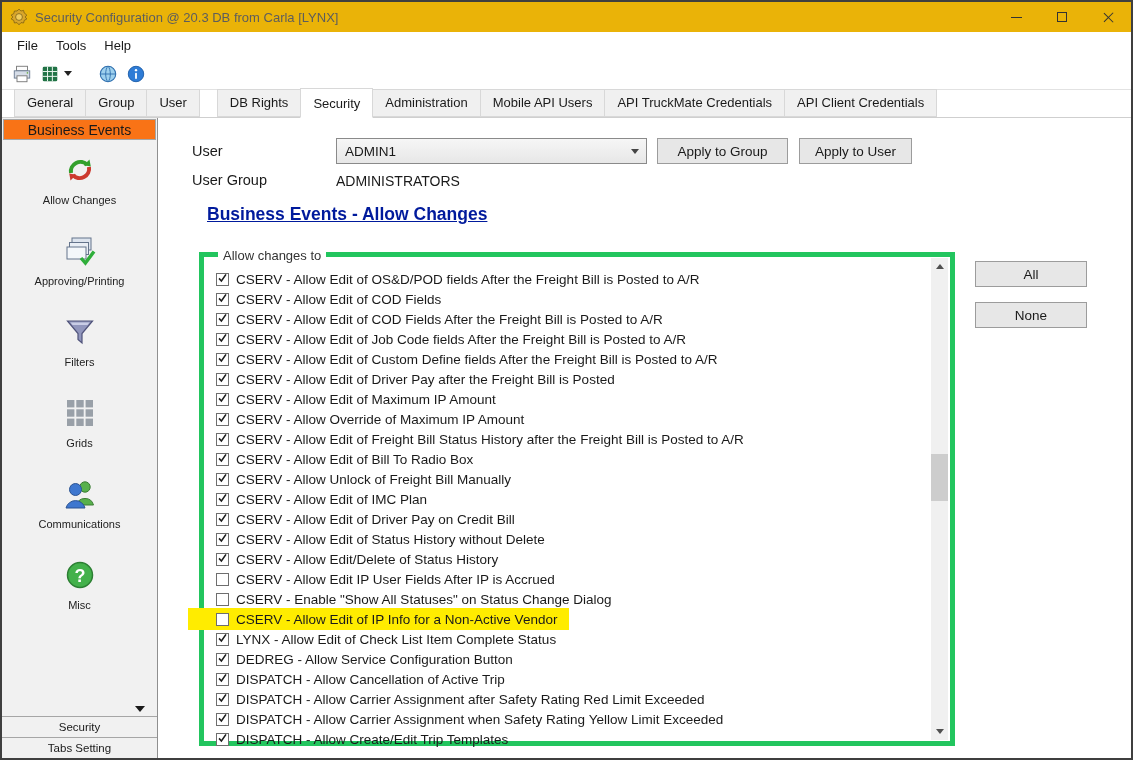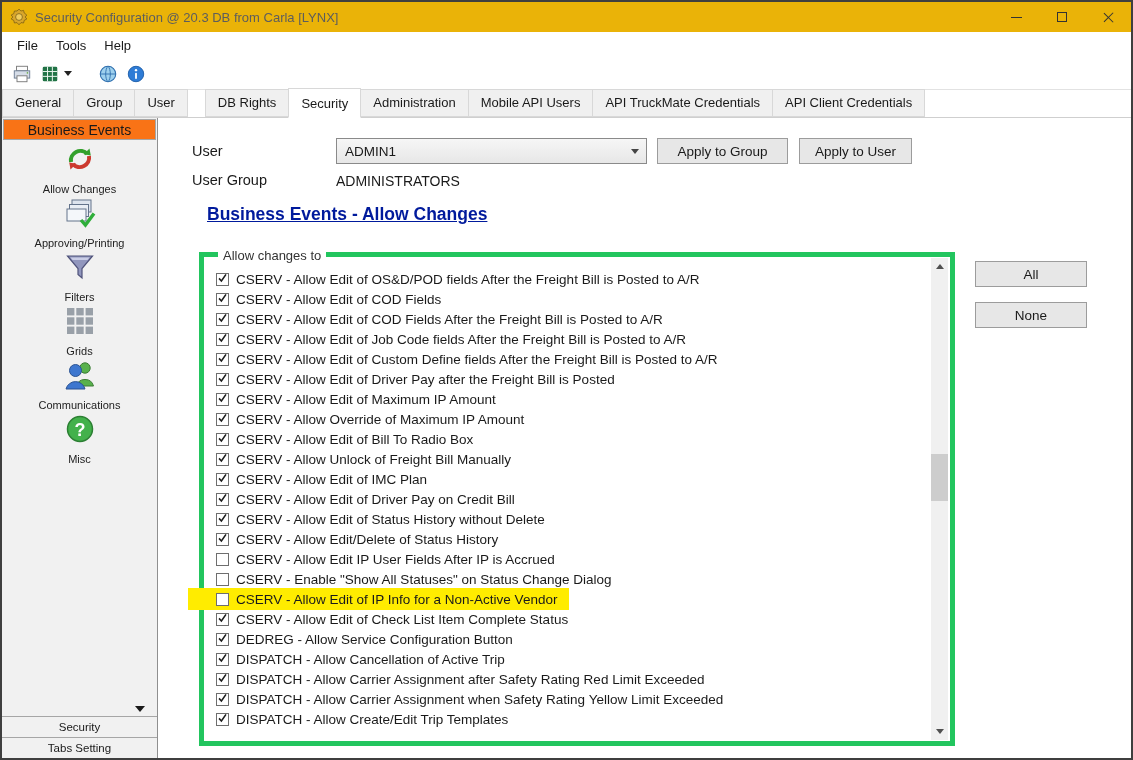--- a/index.html
+++ b/index.html
@@ -24,29 +24,29 @@
   .glyph-close::after{transform:rotate(-45deg);}
   
   .menubar{height:26px;flex:0 0 auto;display:flex;align-items:center;padding-left:6px;font-size:13px;}
   .menu-item{padding:4px 9px;}
   
   .toolbar{height:32px;flex:0 0 auto;display:flex;align-items:center;gap:4px;padding-left:8px;border-bottom:1px solid #e2e2e2;}
   .tool-btn{height:24px;min-width:24px;display:flex;align-items:center;justify-content:center;padding:0 2px;}
   .tool-btn svg{width:20px;height:20px;display:block;}
   .caret{width:0;height:0;border-left:4px solid transparent;border-right:4px solid transparent;border-top:5px solid #222;margin-left:4px;}
   
-  .tabstrip{height:28px;flex:0 0 auto;display:flex;align-items:flex-end;background:#fff;border-bottom:1px solid #cfcfcf;padding-left:0;}
+  .tabstrip{height:28px;flex:0 0 auto;display:flex;align-items:flex-end;background:#fff;border-bottom:1px solid #cfcfcf;padding-left:12px;}
   .tab{font-size:13px;padding:5px 12px 6px 12px;background:#f0f0f0;border:1px solid #d8d8d8;margin-right:-1px;white-space:nowrap;position:relative;}
   .tab.offset{margin-left:18px;}
   .tab.active{background:#fff;border-bottom:1px solid #fff;padding-top:7px;margin-bottom:-1px;z-index:2;}
   
   .content{flex:1;display:flex;min-height:0;}
   .sidebar{width:156px;flex:0 0 auto;background:#f1f1f1;border-right:1px solid #8f8f8f;display:flex;flex-direction:column;}
   .sidebar-header{height:21px;line-height:20px;text-align:center;font-size:14px;border:1px solid #a6a6a6;margin:1px;background:#f97316;}
-  .sidebar-items{flex:1;display:flex;flex-direction:column;align-items:center;padding-top:0;min-height:0;overflow:hidden;}
+  .sidebar-items{flex:1;display:flex;flex-direction:column;align-items:center;padding-top:11px;gap:27px;min-height:0;overflow:hidden;}
   .side-item{display:flex;flex-direction:column;align-items:center;width:100%;}
   .side-icon{width:36px;height:36px;}
   .side-icon svg{width:36px;height:36px;display:block;}
   .side-label{font-size:11px;color:#222;margin-top:6px;}
   .sidebar-chevron{height:15px;flex:0 0 auto;display:flex;justify-content:flex-end;align-items:center;padding-right:12px;}
   .tri-down{width:0;height:0;border-left:5px solid transparent;border-right:5px solid transparent;border-top:6px solid #1a1a1a;}
   .sidebar-footer-bar{height:21px;flex:0 0 auto;border-top:1px solid #a6a6a6;display:flex;align-items:center;justify-content:center;font-size:11.5px;background:#f1f1f1;}
   
   .main{flex:1;position:relative;background:#fff;min-width:0;}
   .lbl{position:absolute;font-size:14.5px;}
@@ -326,20 +326,28 @@
                 </svg>
               </span>
               <span class="cl-label">CSERV - Allow Override of Maximum IP Amount</span>
             </div>
             <div class="cl-row">
               <span class="cb">
                 <svg viewBox="0 0 12 12">
                   <path d="M2.2 6.4l2.6 2.8 5-7.2" stroke="#1c1c1c" stroke-width="1.7" fill="none"></path>
                 </svg>
               </span>
+              <span class="cl-label">CSERV - Allow Edit of Freight Bill Status History after the Freight Bill is Posted to A/R</span>
+            </div>
+            <div class="cl-row">
+              <span class="cb">
+                <svg viewBox="0 0 12 12">
+                  <path d="M2.2 6.4l2.6 2.8 5-7.2" stroke="#1c1c1c" stroke-width="1.7" fill="none"></path>
+                </svg>
+              </span>
               <span class="cl-label">CSERV - Allow Edit of Bill To Radio Box</span>
             </div>
             <div class="cl-row">
               <span class="cb">
                 <svg viewBox="0 0 12 12">
                   <path d="M2.2 6.4l2.6 2.8 5-7.2" stroke="#1c1c1c" stroke-width="1.7" fill="none"></path>
                 </svg>
               </span>
               <span class="cl-label">CSERV - Allow Unlock of Freight Bill Manually</span>
             </div>
@@ -386,21 +394,21 @@
             <div class="cl-row hl">
               <span class="cb"></span>
               <span class="cl-label">CSERV - Allow Edit of IP Info for a Non-Active Vendor</span>
             </div>
             <div class="cl-row">
               <span class="cb">
                 <svg viewBox="0 0 12 12">
                   <path d="M2.2 6.4l2.6 2.8 5-7.2" stroke="#1c1c1c" stroke-width="1.7" fill="none"></path>
                 </svg>
               </span>
-              <span class="cl-label">CSERV - Allow Edit of Check List Item Complete Status</span>
+              <span class="cl-label">LYNX - Allow Edit of Check List Item Complete Status</span>
             </div>
             <div class="cl-row">
               <span class="cb">
                 <svg viewBox="0 0 12 12">
                   <path d="M2.2 6.4l2.6 2.8 5-7.2" stroke="#1c1c1c" stroke-width="1.7" fill="none"></path>
                 </svg>
               </span>
               <span class="cl-label">DEDREG - Allow Service Configuration Button</span>
             </div>
             <div class="cl-row">

